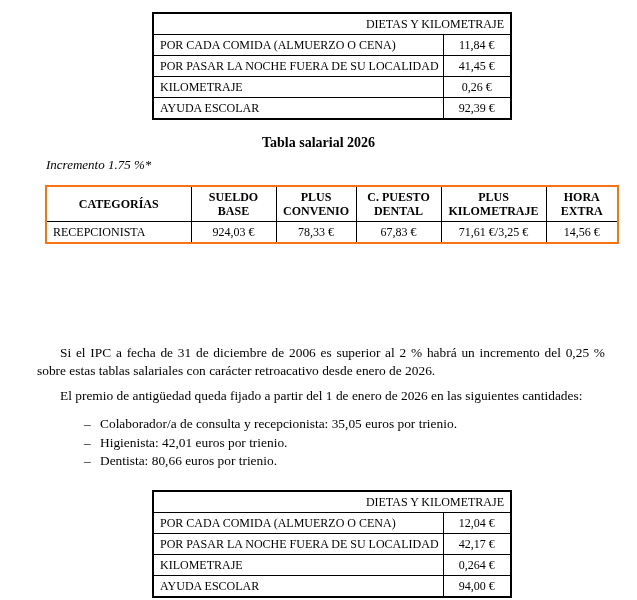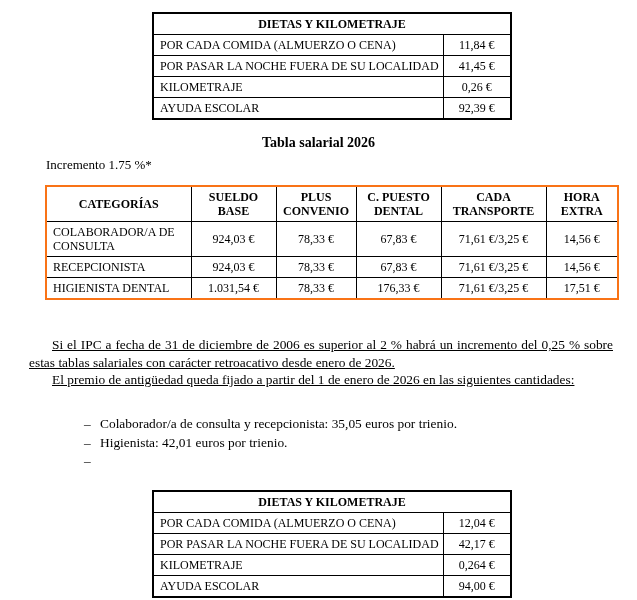--- a/index.html
+++ b/index.html
@@ -29,42 +29,43 @@
   table.dietas th,
   table.dietas td {
     border: 1px solid #000;
     font-size: 12px;
     line-height: 14px;
     padding: 3px 6px;
     white-space: nowrap;
     overflow: hidden;
   }
   table.dietas th {
-    text-align: center;
-    font-weight: bold;
+    text-align: right;
+    font-weight: normal;
   }
   table.dietas td.label { text-align: left; }
   table.dietas td.value { text-align: center; }
   #dietas-top    { top: 12px; }
   #dietas-bottom { top: 490px; }
 
   
   .doc-title {
     position: absolute;
     top: 135px;
     left: 0;
     width: 637px;
     text-align: center;
     font-weight: bold;
     font-size: 14px;
   }
   .increment-note {
     position: absolute;
     top: 157px;
     left: 46px;
+    font-style: italic;
     font-size: 13px;
   }
 
   
   table.salary {
     position: absolute;
     left: 45px;
     top: 185px;
     width: 572px;
     border-collapse: collapse;
@@ -96,23 +97,22 @@
   .paragraphs {
     position: absolute;
     left: 29px;
     top: 336px;
     width: 584px;
     font-size: 13.4px;
     line-height: 17.5px;
     text-align: justify;
   }
   .paragraphs p {
-    margin: 0;
+    margin: 8px;
     text-indent: 23px;
-    text-decoration: underline;
   }
 
   
   .bullets {
     position: absolute;
     left: 84px;
     top: 415px;
     width: 500px;
     font-size: 13.4px;
     line-height: 18.5px;
@@ -169,66 +169,51 @@
       <col style="width:85px">
         <col style="width:105px">
         <col style="width:72px">
     </colgroup>
     <tbody>
         <tr>
       <th>CATEGORÍAS</th>
       <th>SUELDO BASE</th>
       <th>PLUS CONVENIO</th>
       <th>C. PUESTO DENTAL</th>
-      <th>CADA TRANSPORTE</th>
+      <th>PLUS KILOMETRAJE</th>
       <th>HORA EXTRA</th>
-    </tr>
-    <tr>
-      <td class="cat">COLABORADOR/A DE CONSULTA</td>
-      <td class="num">924,03 €</td>
-      <td class="num">78,33 €</td>
-      <td class="num">67,83 €</td>
-      <td class="num">71,61 €/3,25 €</td>
-      <td class="num">14,56 €</td>
     </tr>
     <tr>
       <td class="cat">RECEPCIONISTA</td>
       <td class="num">924,03 €</td>
       <td class="num">78,33 €</td>
       <td class="num">67,83 €</td>
       <td class="num">71,61 €/3,25 €</td>
       <td class="num">14,56 €</td>
-    </tr>
-    <tr>
-      <td class="cat">HIGIENISTA DENTAL</td>
-      <td class="num">1.031,54 €</td>
-      <td class="num">78,33 €</td>
-      <td class="num">176,33 €</td>
-      <td class="num">71,61 €/3,25 €</td>
-      <td class="num">17,51 €</td>
     </tr>
   </tbody>
     </table>
 
   <div class="paragraphs">
     <p>Si el IPC a fecha de 31 de diciembre de 2006 es superior al 2 % habrá un incremento del 0,25 % sobre estas tablas salariales con carácter retroacativo desde enero de 2026.</p>
     <p>El premio de antigüedad queda fijado a partir del 1 de enero de 2026 en las siguientes cantidades:</p>
   </div>
 
   <div class="bullets">
     <div class="bullet">
       <span class="marker">–</span>
       <span>Colaborador/a de consulta y recepcionista: 35,05 euros por trienio.</span>
     </div>
     <div class="bullet">
       <span class="marker">–</span>
       <span>Higienista: 42,01 euros por trienio.</span>
     </div>
     <div class="bullet">
       <span class="marker">–</span>
+      <span>Dentista: 80,66 euros por trienio.</span>
     </div>
   </div>
 
   <table class="dietas" id="dietas-bottom">
     <colgroup>
         <col style="width:290px">
         <col style="width:68px">
       </colgroup>
     <tbody>
         <tr>

